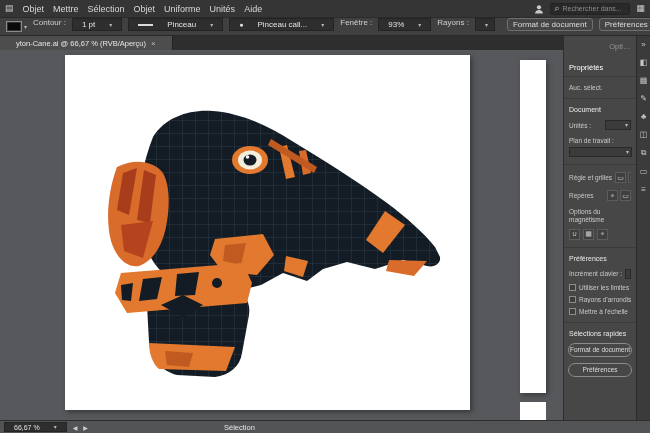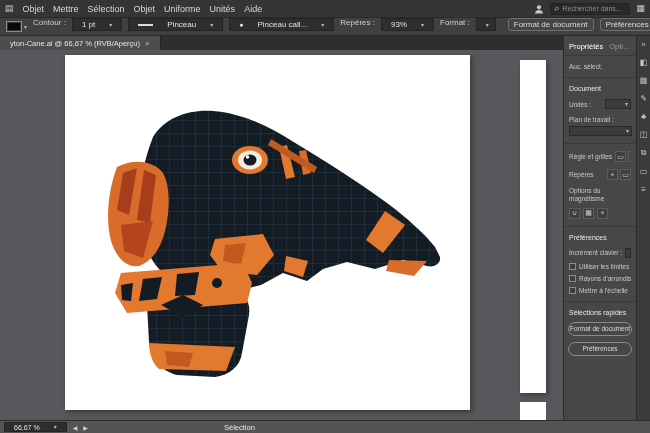--- a/index.html
+++ b/index.html
@@ -24,36 +24,36 @@
     gap:14px; padding:0 9px; color:#e3e3e3; font-size:8px; white-space:nowrap; }
   .lbl { white-space:nowrap; }
   .cbtn { border:1px solid #6f6f6f; border-radius:3px; height:13px; display:flex; align-items:center;
     padding:0 5px; font-size:8px; color:#ddd; background:#454545; white-space:nowrap; }
   .profile-line { width:15px; height:2px; background:#dcdcdc; display:inline-block; }
   .vsep { width:1px; height:12px; background:#2d2d2d; }
 
   
   #tabbar { position:absolute; top:36px; left:0; width:563px; height:14px; background:#2e2e2e; display:flex; }
   #doc-tab { background:#4d4d4d; color:#e6e6e6; font-size:7.5px; display:flex; align-items:center; gap:5px;
-    padding:0 10px; border-right:1px solid #222; white-space:nowrap; overflow:hidden; }
+    padding:0 16px; border-right:1px solid #222; white-space:nowrap; overflow:hidden; }
   #doc-tab .close { color:#bdbdbd; font-size:8px; }
 
   
   #canvas { position:absolute; top:50px; left:0; width:563px; height:370px; background:#56585b; overflow:hidden; }
   #artboard { position:absolute; left:65px; top:5px; width:405px; height:355px; background:#ffffff;
     box-shadow:2px 2px 5px rgba(0,0,0,.4); }
   #artboard2 { position:absolute; left:520px; top:10px; width:26px; height:333px; background:#ffffff;
     box-shadow:2px 2px 5px rgba(0,0,0,.35); }
   #artboard2b { position:absolute; left:520px; top:352px; width:26px; height:30px; background:#ffffff; }
 
   
   #props { position:absolute; top:36px; right:14px; width:73px; height:384px; background:#474747;
     border-left:1px solid #2d2d2d; color:#c9c9c9; overflow:hidden; }
   #props-tabs { display:flex; gap:6px; padding:6px 5px 4px; font-size:7.5px; border-bottom:1px solid #3a3a3a; }
-  #props-tabs .active { color:#ffffff; }
+  #props-tabs .active { color:#ffffff;margin-top:21px; }
   #props-tabs .inactive { color:#979797; overflow:hidden; white-space:nowrap; text-overflow:ellipsis; }
   .p-row { display:flex; align-items:center; justify-content:space-between; gap:3px; margin:7px 5px 0;
     font-size:6.5px; white-space:nowrap; overflow:hidden; }
   .p-head { font-size:7px; color:#eaeaea; margin:7px 5px 0; }
   .p-sep { height:1px; background:#3a3a3a; margin-top:7px; }
   .p-select { min-width:26px; height:10px; background:#3b3b3b; border:1px solid #292929; display:flex;
     align-items:center; justify-content:flex-end; padding:0 2px; }
   .p-select-wide { width:63px; height:10px; background:#3b3b3b; border:1px solid #292929; display:flex;
     align-items:center; justify-content:flex-end; padding:0 2px; margin:3px 5px 0; }
   .p-input { width:24px; height:10px; background:#3b3b3b; border:1px solid #292929; }
@@ -119,26 +119,26 @@
   <div class="field">
     <span class="profile-line"></span>
     <span>Pinceau</span>
     <span class="caret">▾</span>
   </div>
   <div class="field">
     <span style="font-size:7px">●</span>
     <span>Pinceau call...</span>
     <span class="caret">▾</span>
   </div>
-  <span class="lbl">Repères :</span>
+  <span class="lbl">Fenêtre :</span>
   <div class="field">
     <span>93%</span>
     <span class="caret">▾</span>
   </div>
-  <span class="lbl">Format :</span>
+  <span class="lbl">Rayons :</span>
   <div class="field" style="min-width:18px">
     <span class="caret">▾</span>
   </div>
   <span class="vsep"></span>
   <div class="cbtn">Format de document</div>
   <div class="cbtn">Préférences</div>
   <div style="display:flex;align-items:center;gap:2px">
     <span class="tiny-icon">≡</span>
     <span class="caret">▾</span>
   </div>

